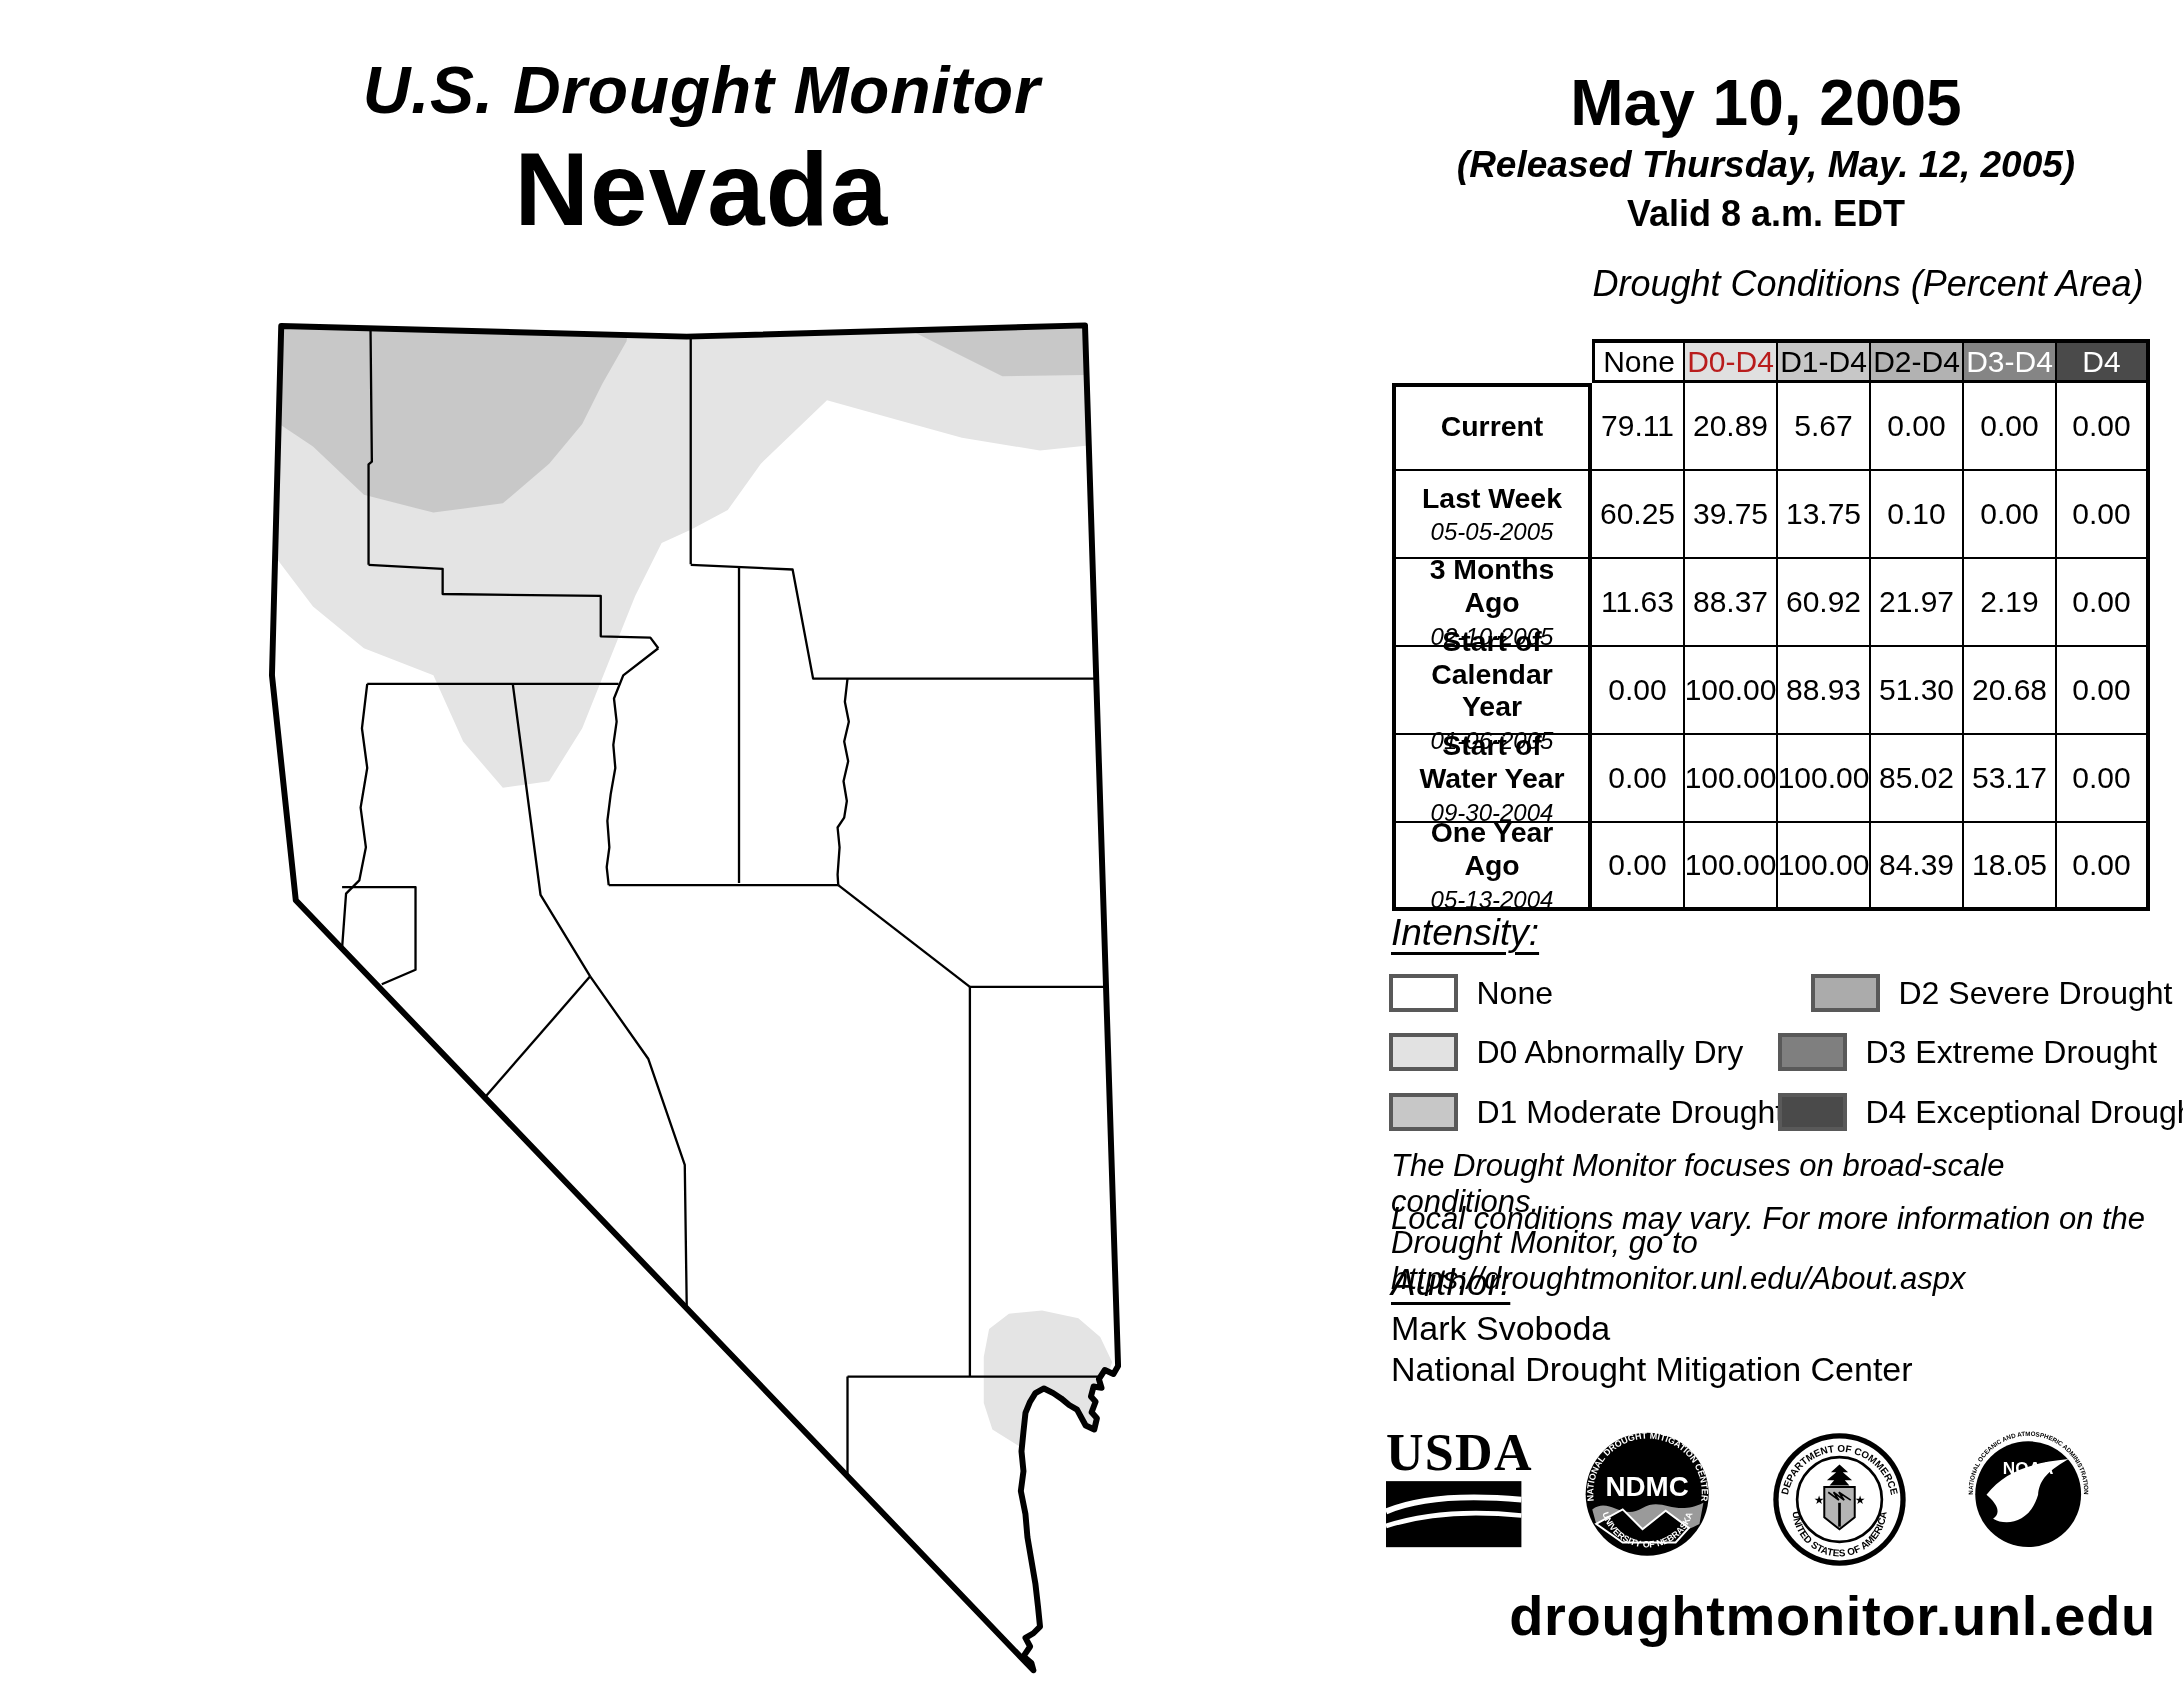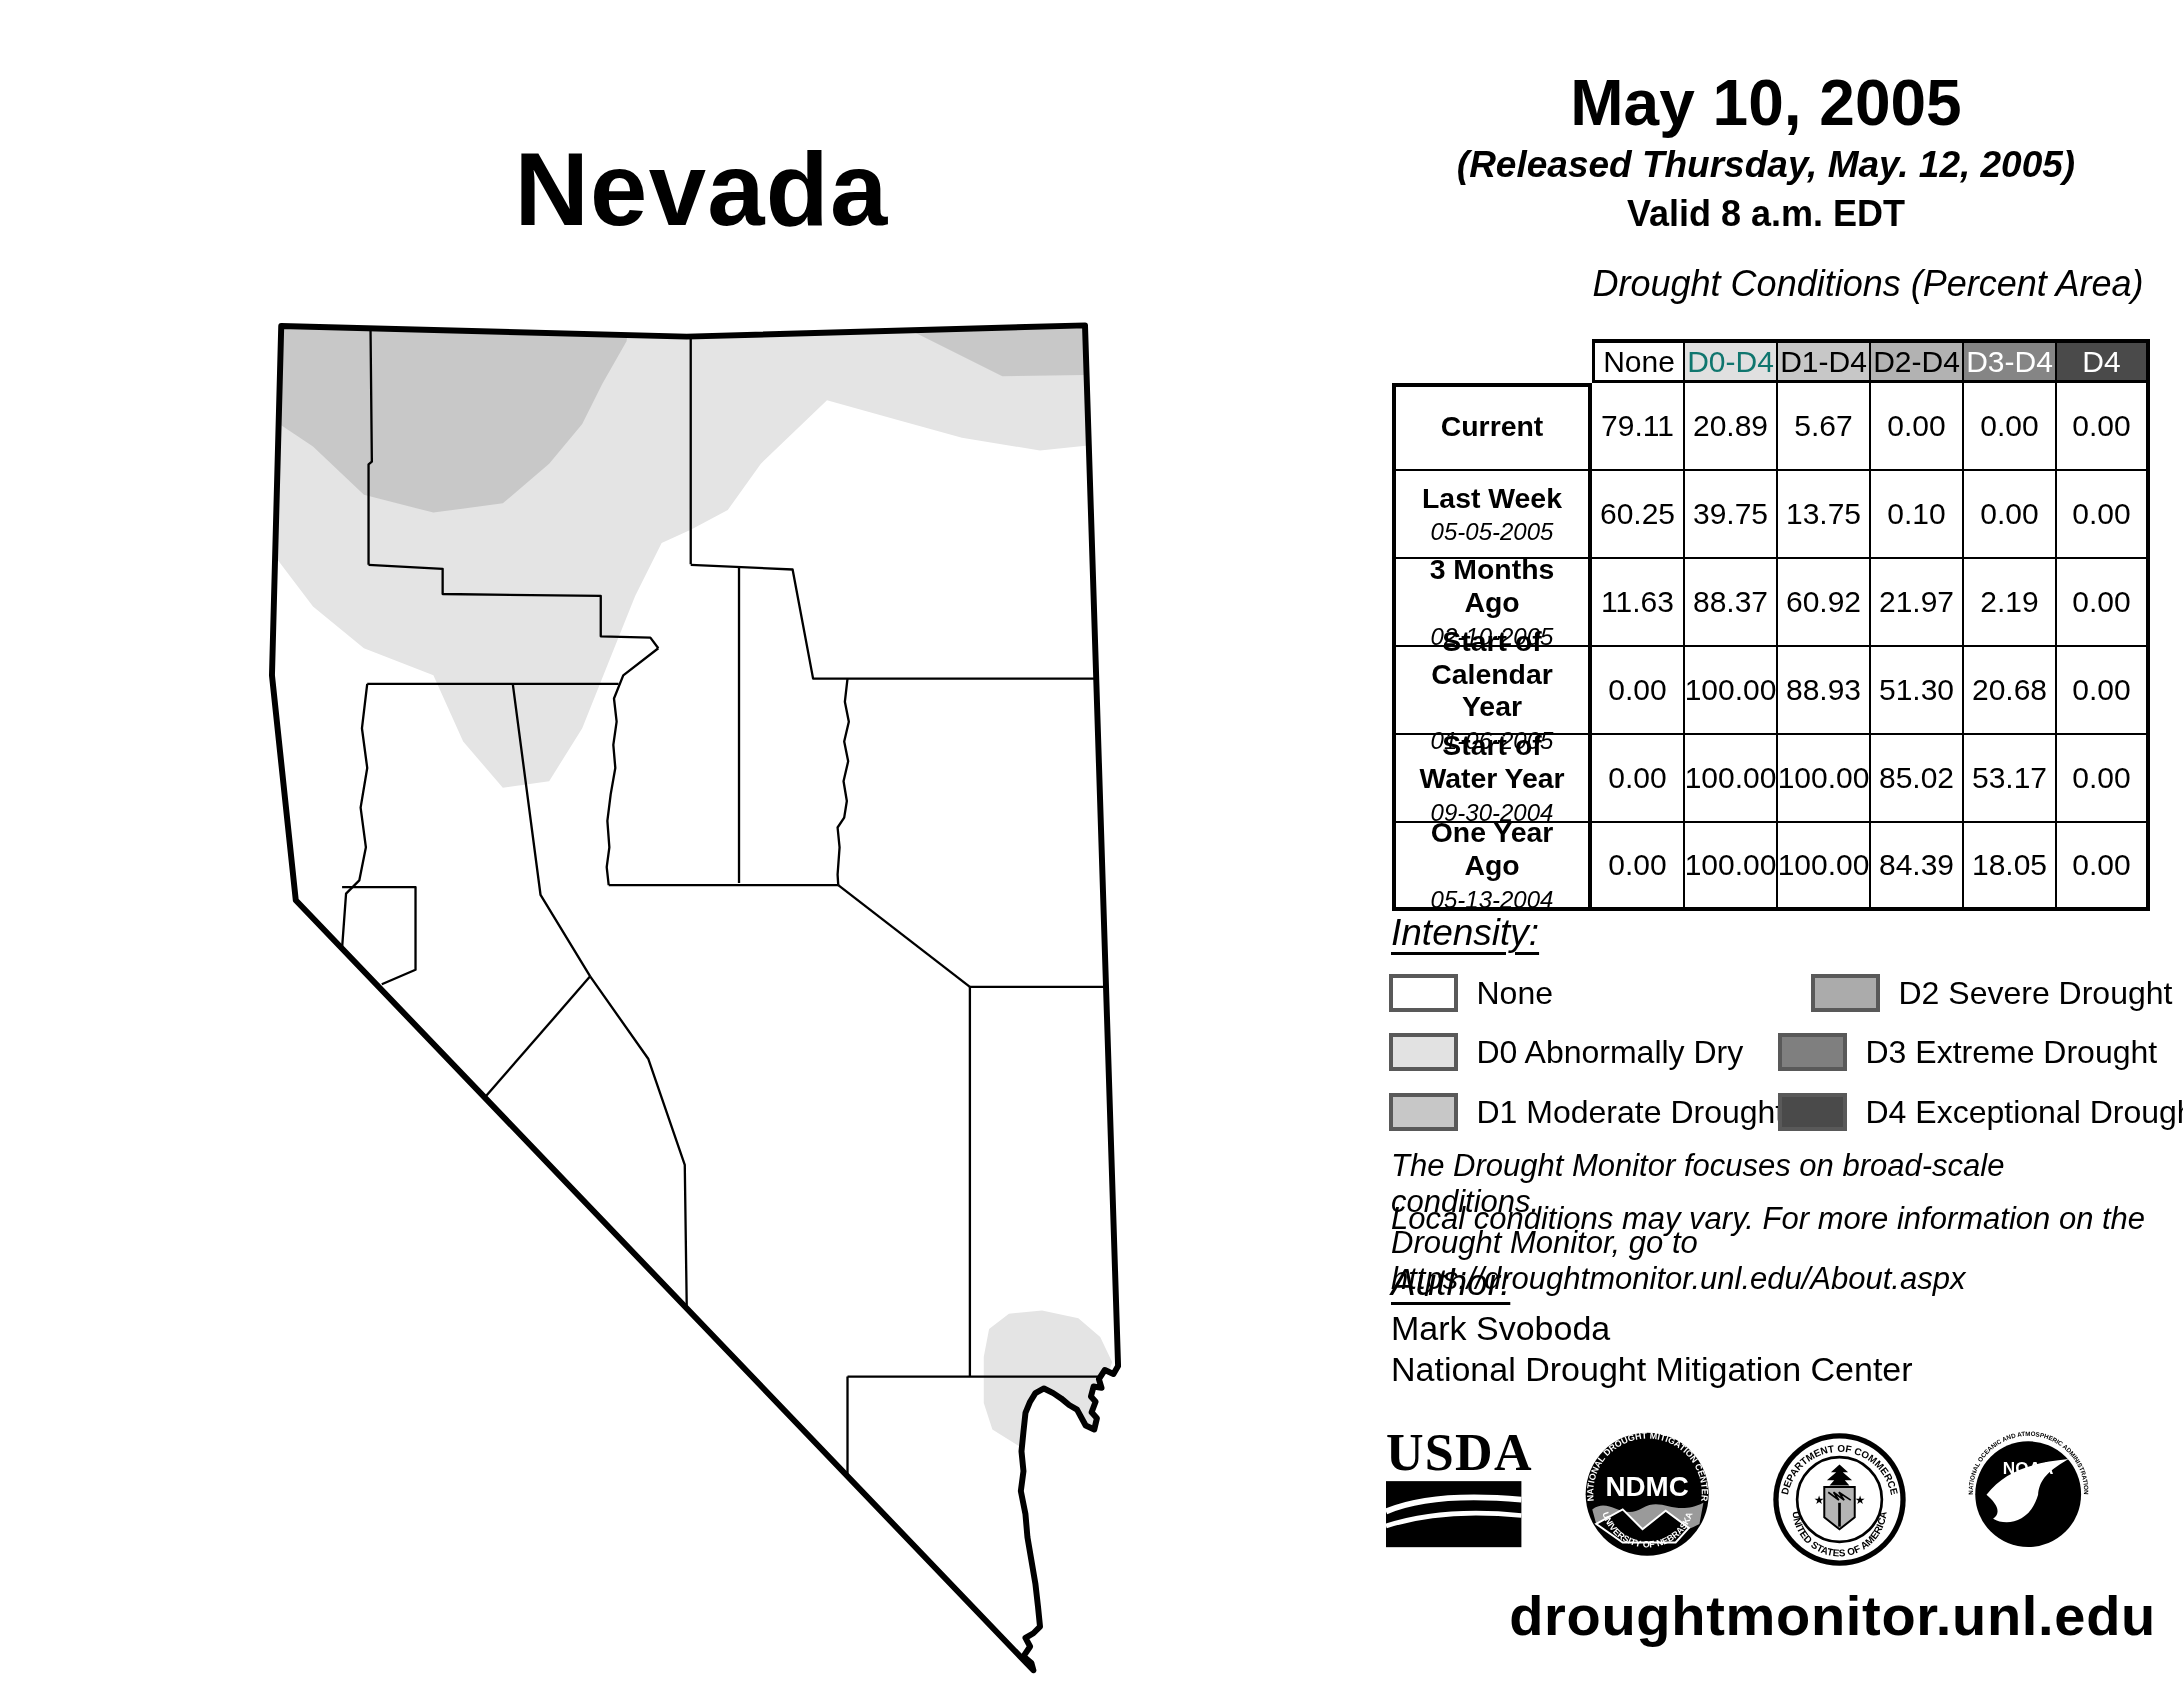--- a/index.html
+++ b/index.html
@@ -58,20 +58,21 @@
   
   .logo{top:1430px;}
   #usda-text{font-family:"Liberation Serif", serif;font-weight:bold;font-size:52px;letter-spacing:1.3px;line-height:0.9;}
   svg text{font-family:"Liberation Sans", sans-serif;}
 </style>
 </head>
 <body>
 
 <div id="page">
 
+  <div class="abs" id="title-main">U.S. Drought Monitor</div>
   <div class="abs" id="title-state">Nevada</div>
 
   <div class="abs" id="date-main">May 10, 2005</div>
   <div class="abs" id="date-released">(Released Thursday, May. 12, 2005)</div>
   <div class="abs" id="date-valid">Valid 8 a.m. EDT</div>
 
   <svg class="abs" style="left:268px;top:318px;" width="860" height="1363" viewBox="0 0 1300 2060">
     <defs>
       <clipPath id="stateClip">
         <path d="M 20,12 L 633,28 L 1235,11 L 1285,1584
@@ -137,21 +138,21 @@
              L 1142,1743 L 1138,1773 L 1145,1808 L 1148,1843 L 1154,1878 L 1160,1913 L 1164,1948
              L 1167,1978 L 1157,1988 L 1145,1995 L 1152,2008 L 1142,2023 L 1154,2033 L 1157,2044
              L 42,880 L 6,540 Z" fill="none" stroke="#000" stroke-width="9" stroke-linejoin="round"></path>
   </svg>
 
   <div class="abs" id="tbl-title">Drought Conditions (Percent Area)</div>
 
   <div class="abs" id="dm-table">
     <div class="cell corner"></div>
     <div class="cell th first" style="background-color: rgb(255, 255, 255); color: rgb(0, 0, 0);">None</div>
-    <div class="cell th" style="background-color: rgb(224, 224, 224); color: #0f766e;">D0-D4</div>
+    <div class="cell th" style="background-color: rgb(224, 224, 224); color: #b91c1c;">D0-D4</div>
     <div class="cell th" style="background-color: rgb(199, 199, 199); color: rgb(0, 0, 0);">D1-D4</div>
     <div class="cell th" style="background-color: rgb(178, 178, 178); color: rgb(0, 0, 0);">D2-D4</div>
     <div class="cell th" style="background-color: rgb(133, 133, 133); color: rgb(255, 255, 255);">D3-D4</div>
     <div class="cell th last" style="background-color: rgb(74, 74, 74); color: rgb(255, 255, 255);">D4</div>
 
     <div class="cell lbl row2-top">
       <div class="lbl-t">Current</div>
         <div class="lbl-d"></div>
     </div>
     <div class="cell val">79.11</div>

